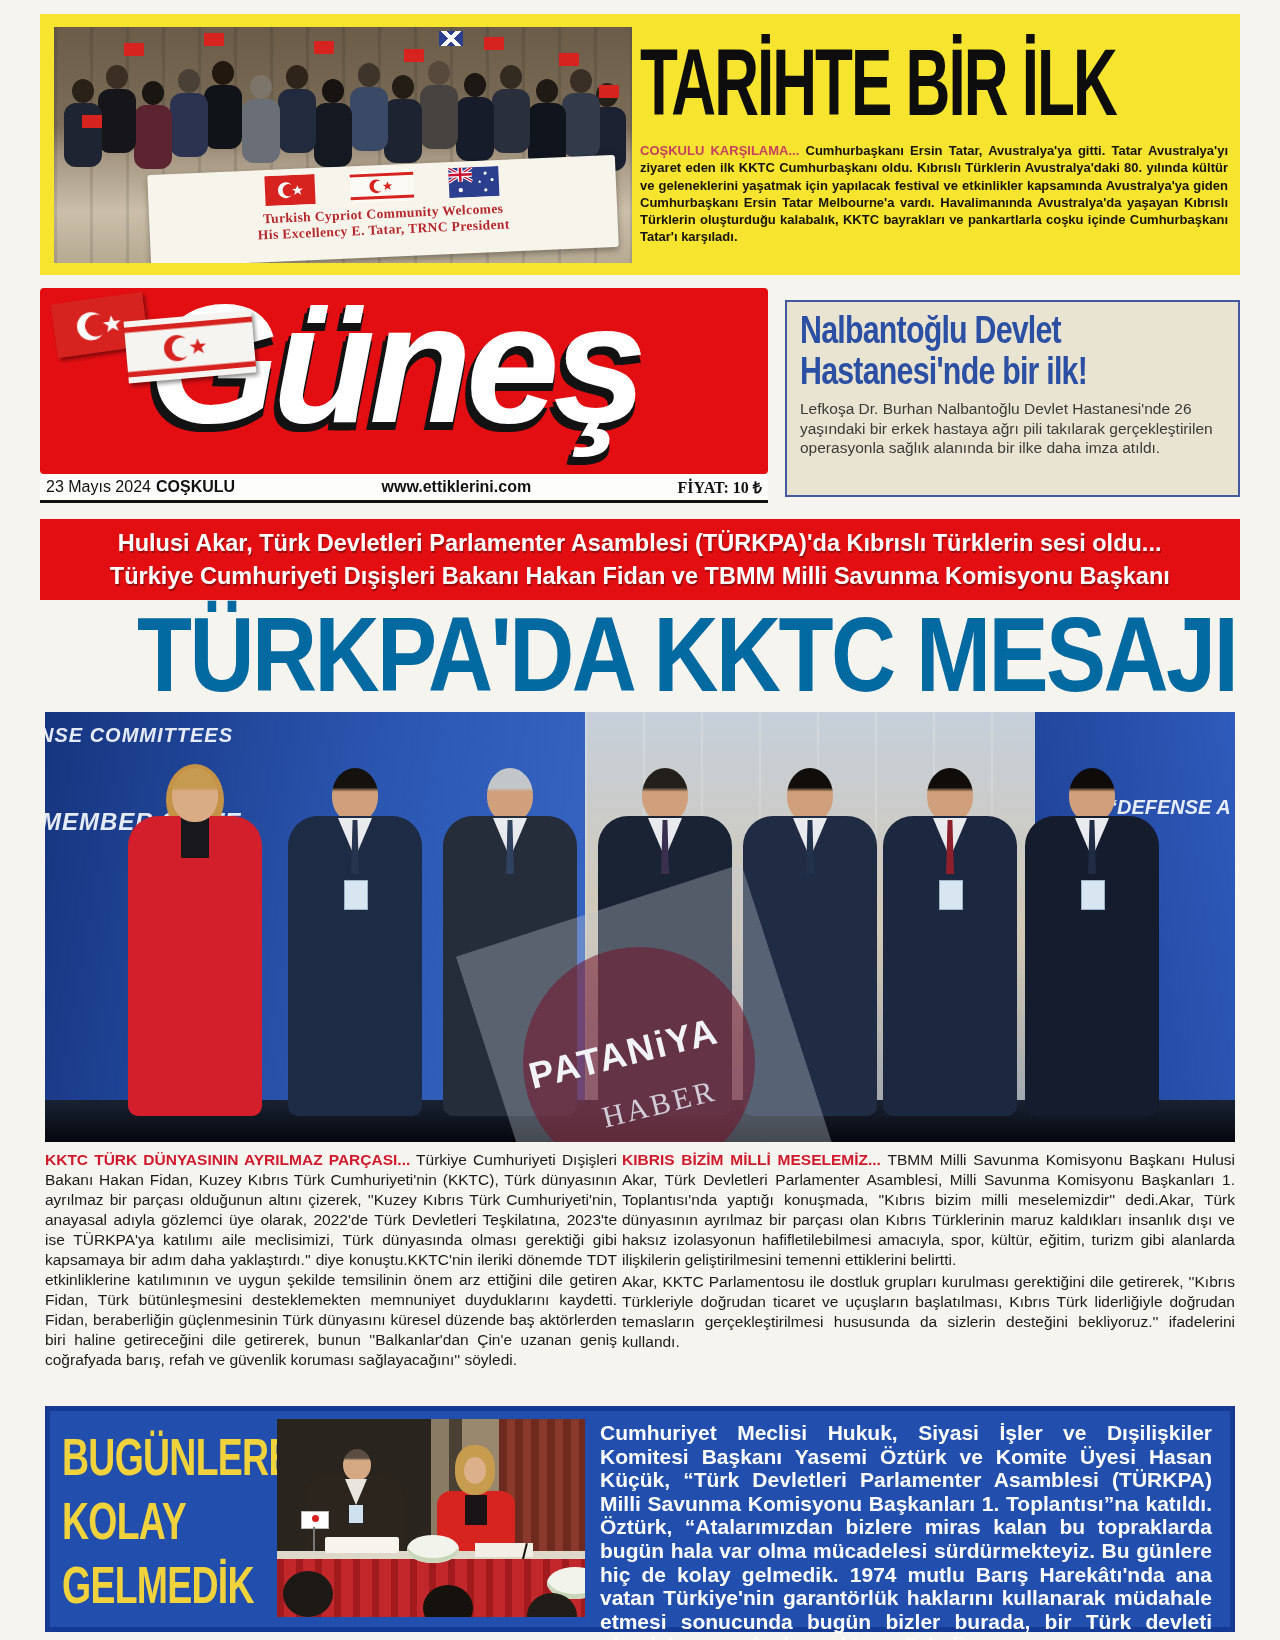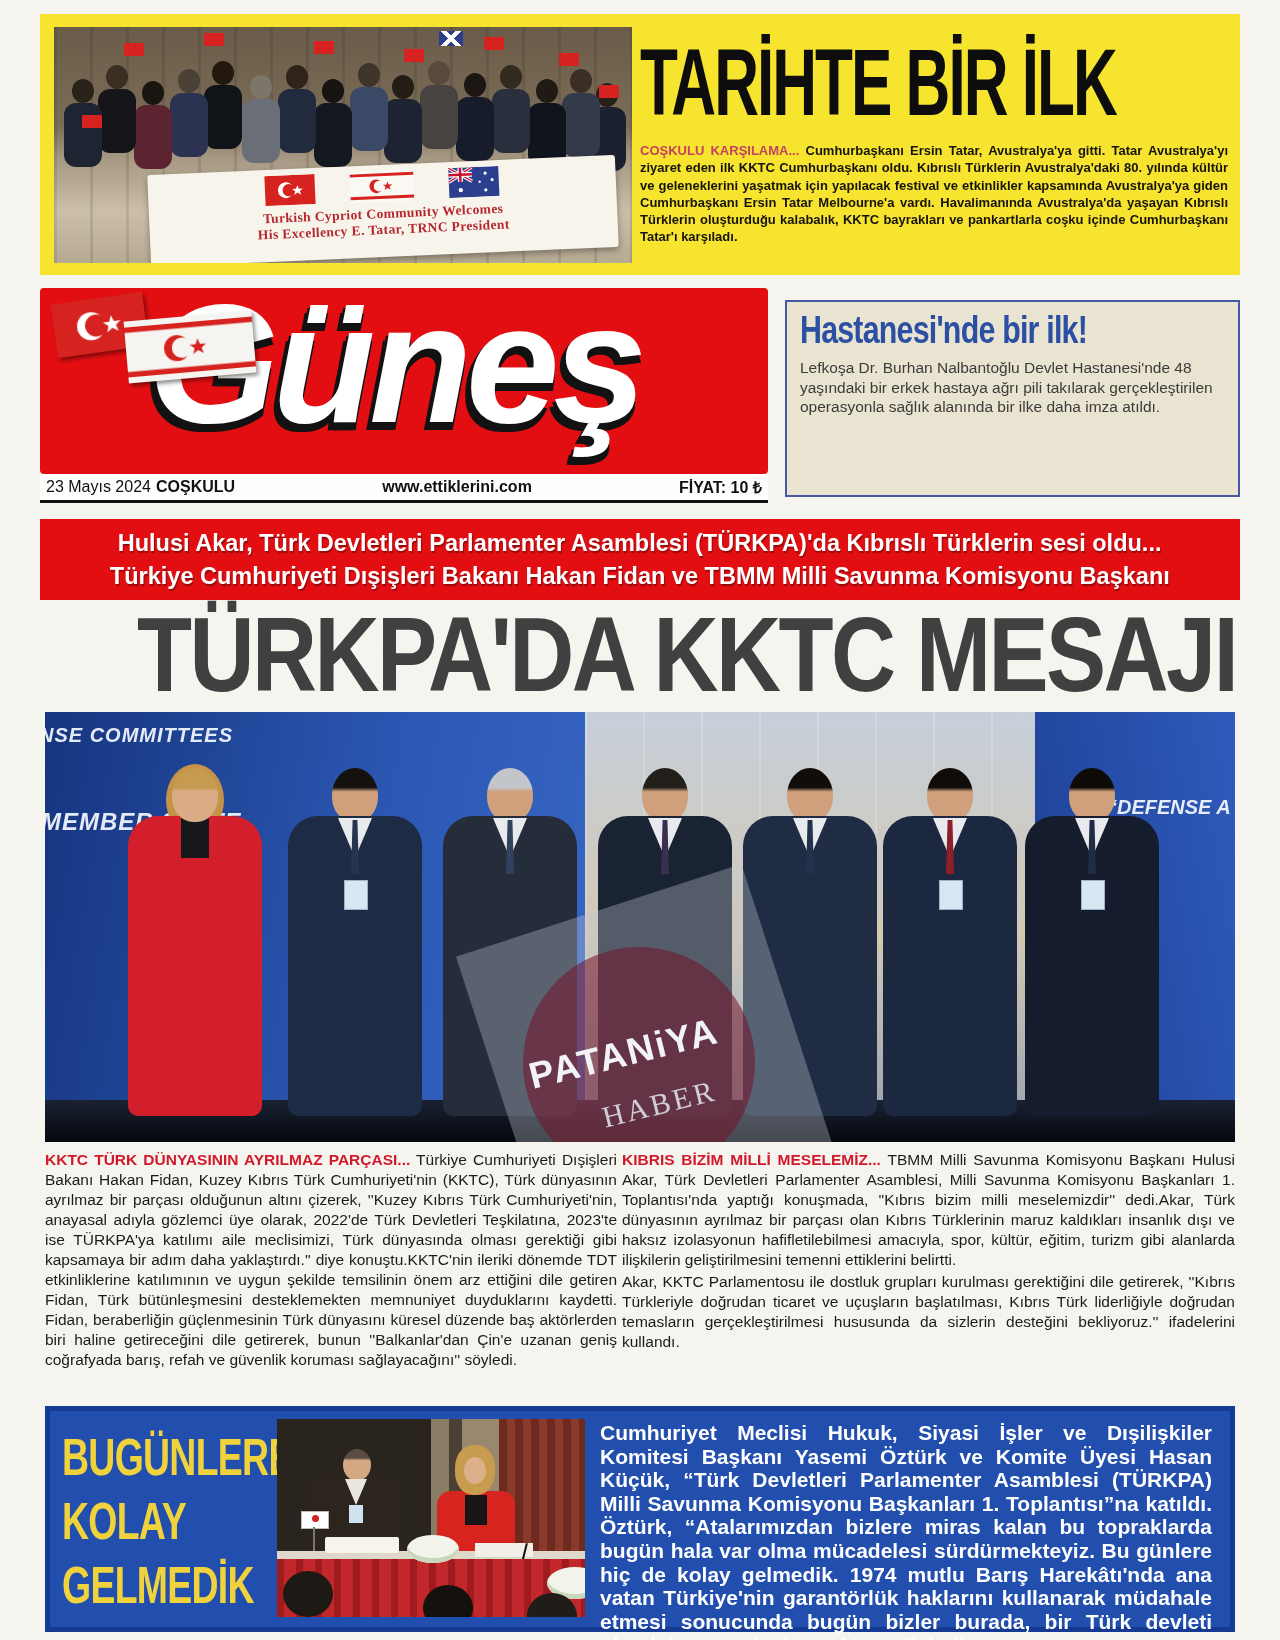--- a/index.html
+++ b/index.html
@@ -50,37 +50,37 @@
      font-style:italic;color:#fff;letter-spacing:-6px;z-index:2;
      text-shadow:-6px 8px 0 #121212,0 8px 0 #121212,-3px 3px 0 #121212;}
   .mh-flag{position:absolute;z-index:3;filter:drop-shadow(2px 3px 2px rgba(0,0,0,.45));}
   .mh-flag-tr{left:14px;top:10px;width:92px;height:54px;transform:rotate(-8deg);}
   .mh-flag-trnc{left:86px;top:28px;width:128px;height:62px;transform:rotate(-5deg);}
   .dateline{left:40px;top:474px;width:728px;height:29px;background:#fdfdfb;border-bottom:3px solid #111;
      display:flex;justify-content:space-between;align-items:center;font-size:16px;color:#111;
      padding:0 6px;box-sizing:border-box;}
   .dateline .dl-day{font-weight:bold;margin-left:5px;}
   .dateline .dl-web{font-weight:bold;}
-  .dateline .dl-price{font-weight:bold;font-family:Liberation Sans, sans-serif;}
+  .dateline .dl-price{font-weight:bold;font-family:Liberation Serif, serif;}
 
   
   .hospital-box{left:785px;top:300px;width:455px;height:197px;background:#e9e3d2;
      border:2px solid #44599f;box-sizing:border-box;padding:8px 13px;}
   .hb-line{font-size:38px;line-height:41px;font-weight:bold;color:#2b4fa3;}
   .hb-line .cx{transform:scaleX(.8);letter-spacing:-1px;}
   .hb-body{margin-top:7px;font-size:15.5px;line-height:19.5px;color:#3b3b38;}
 
   
   .subhead{left:40px;top:519px;width:1200px;height:81px;background:#e30e12;color:#fff;
      text-align:center;padding-top:7px;box-sizing:border-box;}
   .subhead div{font-size:24px;font-weight:bold;line-height:33px;text-shadow:1px 2px 1px rgba(0,0,0,.35);}
   .subhead .cxc{transform:scaleX(.98);}
 
   
-  .main-headline{left:40px;top:598px;width:1200px;height:112px;text-align:center;line-height:112px;color:#404040;}
+  .main-headline{left:40px;top:598px;width:1200px;height:112px;text-align:center;line-height:112px;color:#0369a1;}
   .main-headline .cxc{font-size:106px;font-weight:bold;letter-spacing:-3px;transform:scaleX(.85);}
 
   
   .main-photo{left:45px;top:712px;width:1190px;height:430px;overflow:hidden;background:#0f172a;}
   .mp-left{position:absolute;left:0;top:0;width:540px;height:100%;
      background:linear-gradient(100deg,#16357f,#2c58b4 60%,#3866c4);}
   .mp-mid{position:absolute;left:540px;top:0;width:450px;height:100%;
      background:repeating-linear-gradient(90deg,rgba(255,255,255,.18) 0 2px,rgba(255,255,255,0) 2px 58px),
        linear-gradient(180deg,#c6cfda 0%,#d2c8b5 52%,#97a0ae 100%);}
   .mp-right{position:absolute;left:990px;top:0;width:200px;height:100%;
@@ -252,22 +252,23 @@
     </div>
     <div class="mh-title">Güneş</div>
   </div>
   <div class="abs dateline">
     <span><span>23 Mayıs 2024</span><span class="dl-day">COŞKULU</span></span>
     <span class="dl-web">www.ettiklerini.com</span>
     <span class="dl-price">FİYAT: 10 ₺</span>
   </div>
 
   <div class="abs hospital-box">
+    <div class="hb-line"><span class="cx">Nalbantoğlu Devlet</span></div>
     <div class="hb-line"><span class="cx">Hastanesi'nde bir ilk!</span></div>
-    <div class="hb-body">Lefkoşa Dr. Burhan Nalbantoğlu Devlet Hastanesi'nde 48 yaşındaki bir erkek hastaya ağrı pili takılarak gerçekleştirilen operasyonla sağlık alanında bir ilke daha imza atıldı.</div>
+    <div class="hb-body">Lefkoşa Dr. Burhan Nalbantoğlu Devlet Hastanesi'nde 26 yaşındaki bir erkek hastaya ağrı pili takılarak gerçekleştirilen operasyonla sağlık alanında bir ilke daha imza atıldı.</div>
   </div>
 
   <div class="abs subhead">
     <div><span class="cxc">Hulusi Akar, Türk Devletleri Parlamenter Asamblesi (TÜRKPA)'da Kıbrıslı Türklerin sesi oldu...</span></div>
     <div><span class="cxc">Türkiye Cumhuriyeti Dışişleri Bakanı Hakan Fidan ve TBMM Milli Savunma Komisyonu Başkanı</span></div>
   </div>
 
   <div class="abs main-headline">
     <span class="cxc">TÜRKPA'DA KKTC MESAJI</span>
   </div>

